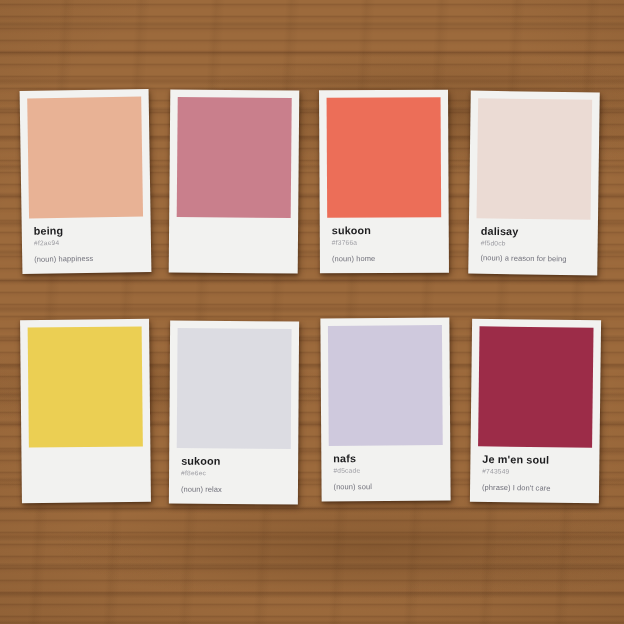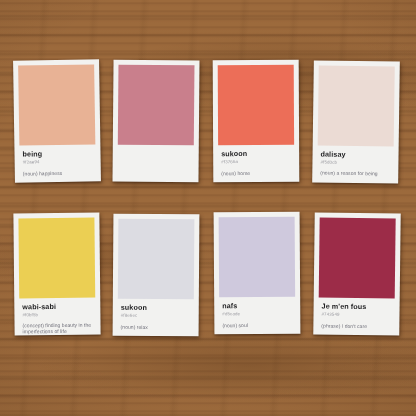--- a/index.html
+++ b/index.html
@@ -183,25 +183,20 @@
     <div class="swatch-color" style="background-color: rgb(235, 219, 212);"></div>
     <div class="swatch-info">
       <div class="swatch-name">dalisay</div>
       <div class="swatch-hex">#f5d0cb</div>
       <div class="swatch-def">(noun) a reason for being</div>
     </div>
   </div>
 
   <div class="swatch-card def-two-line" id="card-wabisabi">
     <div class="swatch-color" style="background-color: rgb(235, 207, 83);"></div>
-    <div class="swatch-info">
-      <div class="swatch-name">wabi-sabi</div>
-      <div class="swatch-hex">#f0bf5b</div>
-      <div class="swatch-def">(concept) finding beauty in the imperfections of life</div>
-    </div>
   </div>
 
   <div class="swatch-card" id="card-sukoon">
     <div class="swatch-color" style="background-color: rgb(220, 220, 226);"></div>
     <div class="swatch-info">
       <div class="swatch-name">sukoon</div>
       <div class="swatch-hex">#f8e6ec</div>
       <div class="swatch-def">(noun) relax</div>
     </div>
   </div>
@@ -211,19 +206,19 @@
     <div class="swatch-info">
       <div class="swatch-name">nafs</div>
       <div class="swatch-hex">#d5cade</div>
       <div class="swatch-def">(noun) soul</div>
     </div>
   </div>
 
   <div class="swatch-card" id="card-jemenfous">
     <div class="swatch-color" style="background-color: rgb(156, 44, 72);"></div>
     <div class="swatch-info">
-      <div class="swatch-name">Je m'en fous</div>
+      <div class="swatch-name">Je m'en soul</div>
       <div class="swatch-hex">#743549</div>
       <div class="swatch-def">(phrase) I don't care</div>
     </div>
   </div>
 
 </div>
 
 </body></html>

